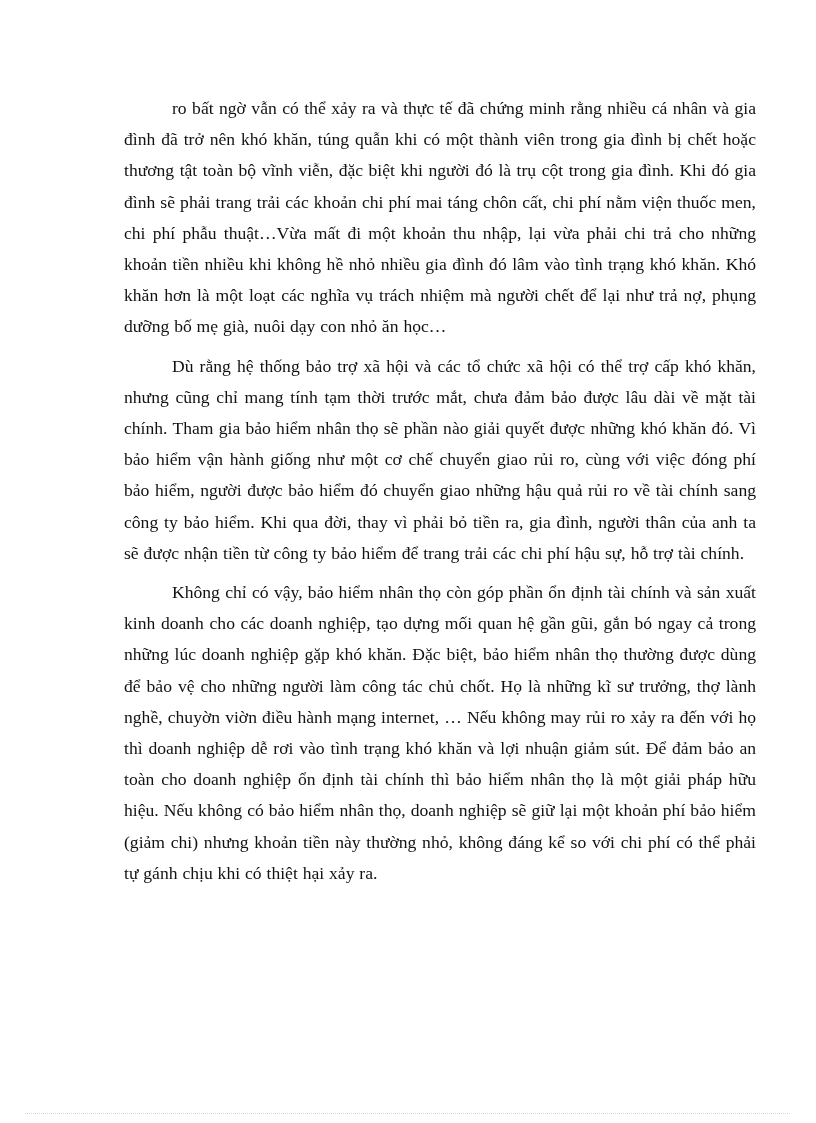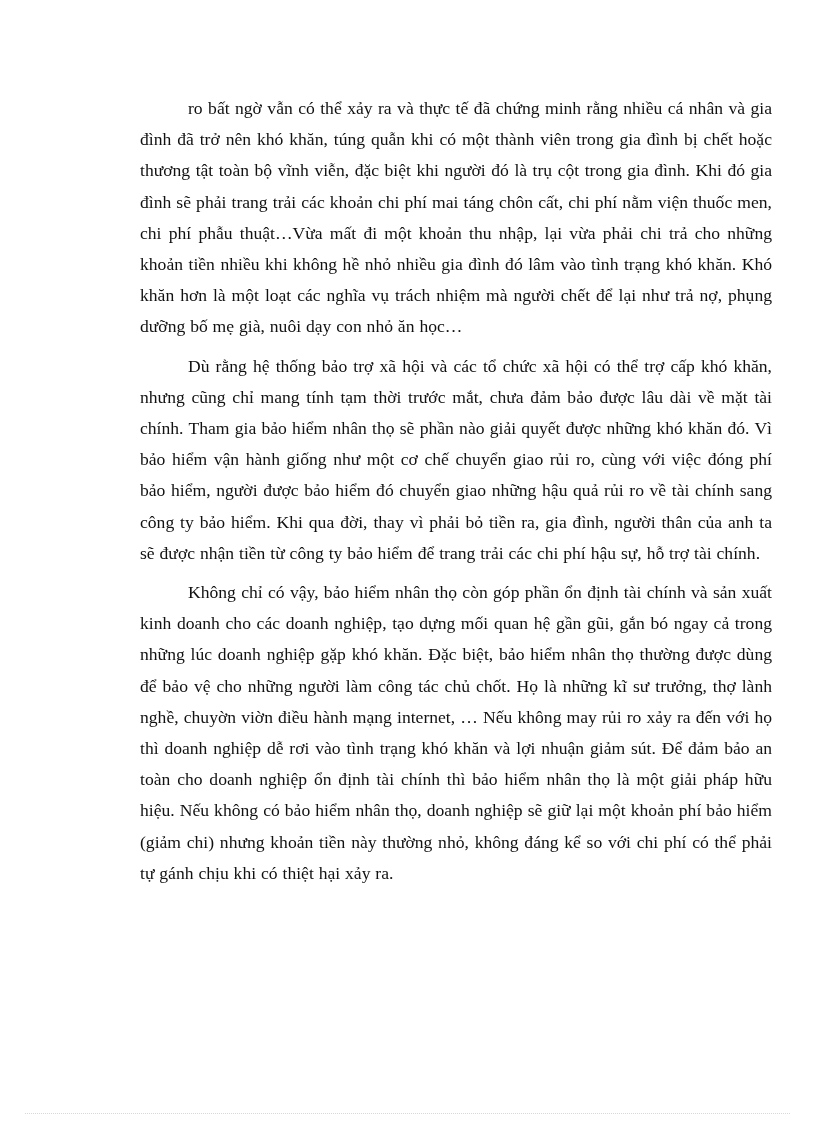--- a/index.html
+++ b/index.html
@@ -10,21 +10,21 @@
     body {
       width: 816px;
       height: 1123px;
       position: relative;
       overflow: hidden;
       font-family: "Liberation Serif", "DejaVu Serif", serif;
       color: #111111;
     }
     .page {
       position: absolute;
-      left: 140px;
+      left: 124px;
       top: 93px;
       width: 632px;
     }
     .para {
       margin: 0;
       font-size: 17.6px;
       line-height: 31.2px;
       text-align: justify;
       text-indent: 48px;
       word-spacing: 0.5px;

